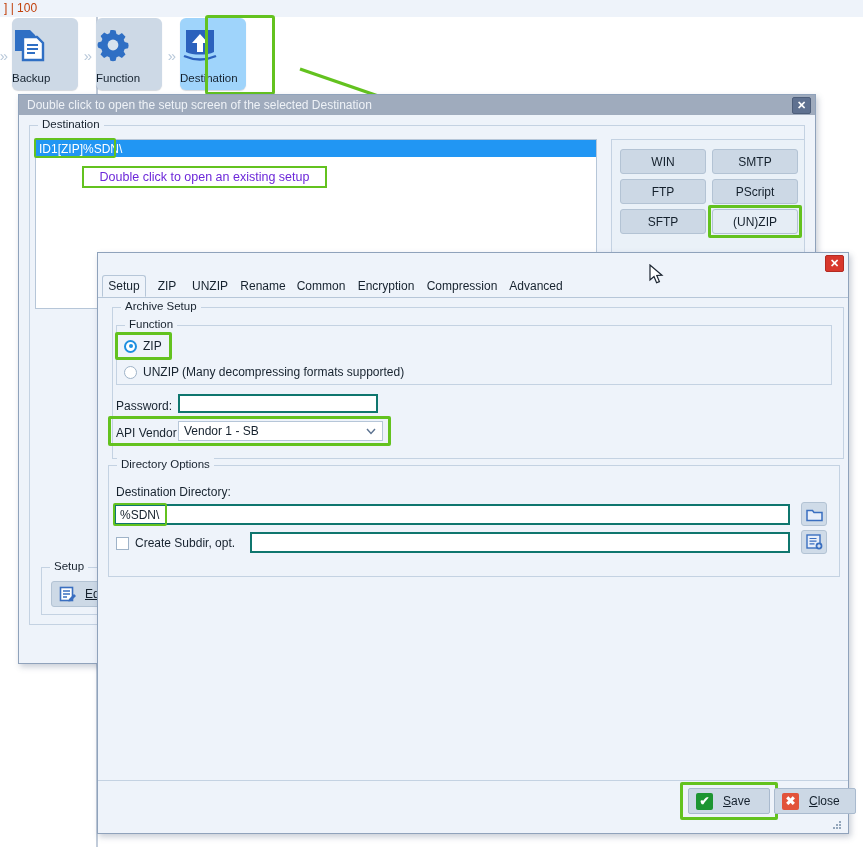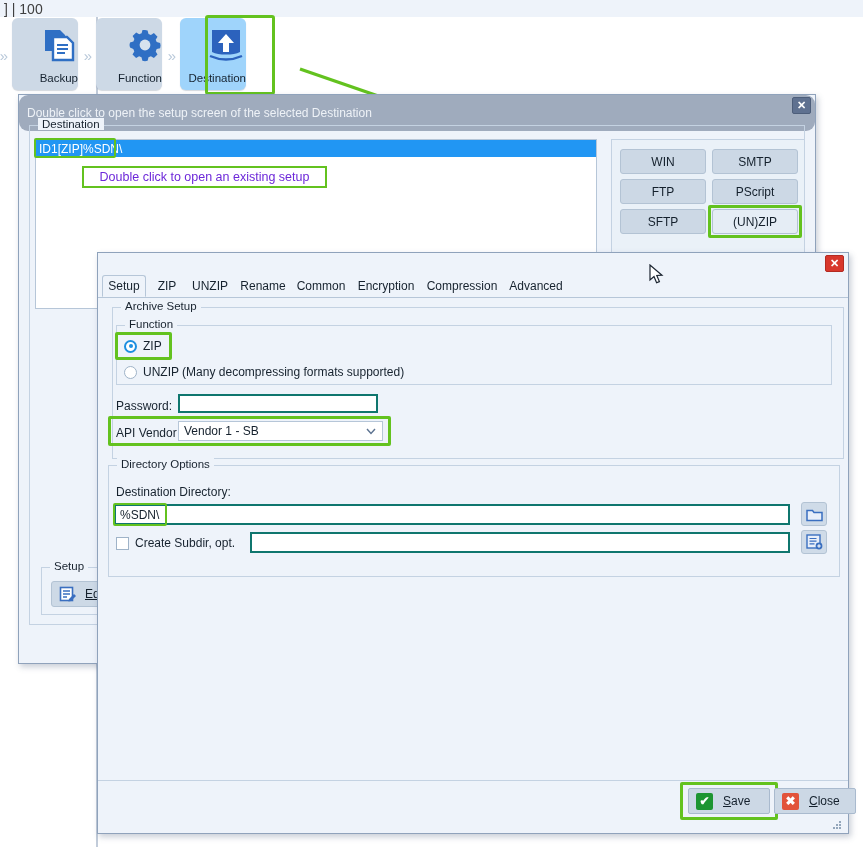--- a/index.html
+++ b/index.html
@@ -17,42 +17,42 @@
   
   .app-bg {
     position: absolute; left: 0; top: 0; width: 863px; height: 847px;
     background: #ffffff;
   }
   .app-topstrip {
     position: absolute; left: 0; top: 0; width: 863px; height: 17px;
     background: #eef3fa; border-bottom: 1px solid #cfdced;
   }
   .app-topstrip .tstxt {
-    position: absolute; top: 1px; color: #404040; font-size: 14px;
+    position: absolute; top: 1px; color: #c2410c; font-size: 12px;
     white-space: nowrap;
   }
   
   .panel-left-col {
     position: absolute; left: 0; top: 17px; width: 100px; height: 830px;
     background: #ffffff;
   }
   .panel-right-col {
     position: absolute; left: 96px; top: 17px; width: 767px; height: 830px;
     background: #ffffff;
   }
 
   
   .toolbar {
     position: absolute; left: -42px; top: 18px; width: 340px; height: 74px;
   }
   .tb-btn {
     position: absolute; top: 0; width: 66px; height: 72px;
     background: #cdd9e6; border-radius: 6px;
     box-shadow: 0 1px 1px rgba(80,100,125,.25);
-    display: flex; flex-direction: column; align-items: flex-end; justify-content: flex-end;
+    display: flex; flex-direction: column; align-items: flex-start; justify-content: flex-end;
     padding-bottom: 5px; box-sizing: border-box;
   }
   .tb-btn.active { background: #9fd4fb; }
   .tb-label { font-size: 11.5px; color: #15222f; line-height: 13px; }
   .tb-ico { flex: 1; display: flex; align-items: center; justify-content: center; }
   .tb-sep {
     position: absolute; top: 30px; width: 16px; height: 16px;
     color: #b9c9da; font-size: 15px; line-height: 16px; text-align: center;
   }
   .tb-hl {
@@ -74,25 +74,24 @@
   .hl-box.thin { border-width: 2px; }
 
   
   .win {
     position: absolute; background: #eef3fa;
     border: 1px solid #8fa2bb;
     box-shadow: 2px 3px 6px rgba(60,80,110,.28);
     box-sizing: border-box;
   }
   .win-title {
-    position: absolute; left: 0; top: 0; right: 0; height: 36px;
+    position: absolute; left: 0; top: 0; right: 0; height: 20px;
     display: flex; align-items: center;
     padding-left: 8px; box-sizing: border-box;
     font-size: 12px;
-    border-radius: 9px;
   }
   .win-title.inactive { background: #9fabbd; color: #eef2f7; }
   .win-title.active   { background: #6b7a95; color: #ffffff; }
 
   .closebtn {
     position: absolute; width: 19px; height: 17px; top: 2px;
     border-radius: 2px; box-sizing: border-box;
     display: flex; align-items: center; justify-content: center;
     color: #fff; font-size: 11px; font-weight: bold;
   }

